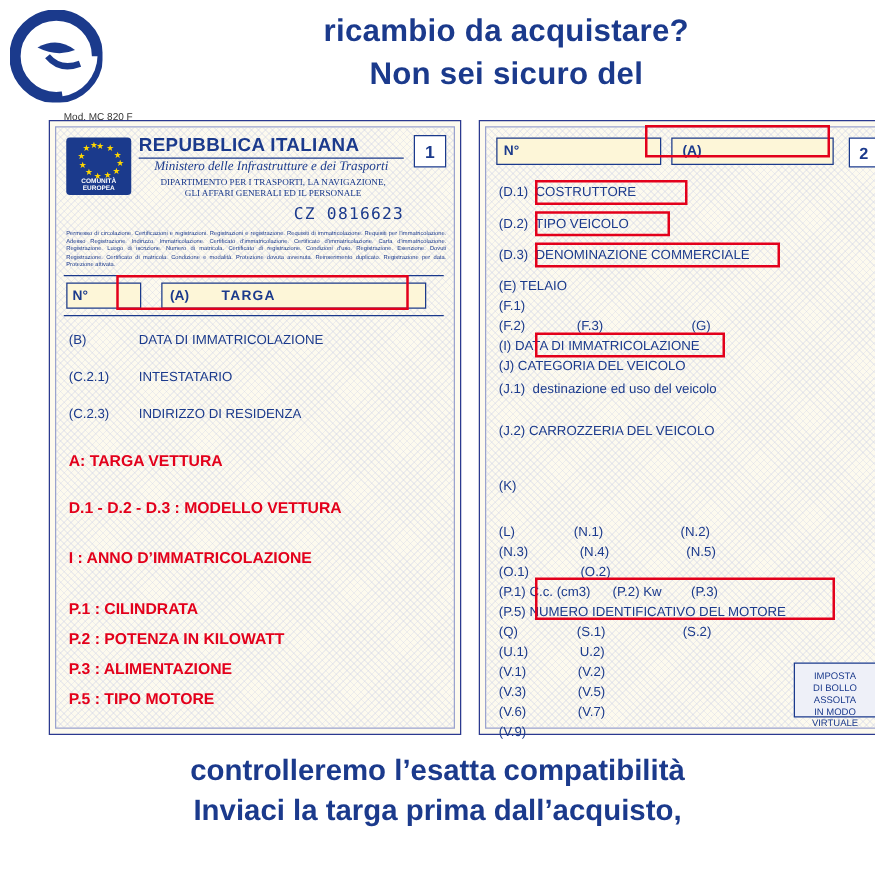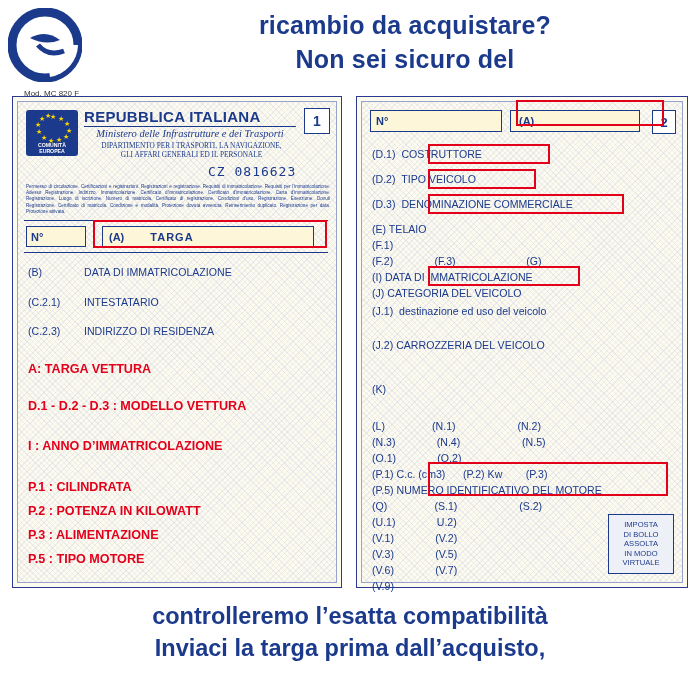--- a/index.html
+++ b/index.html
@@ -25,20 +25,21 @@
     font-size:25px;
     line-height:34px;
     letter-spacing:.2px;
   }
   
   .card{
     position:absolute;
     background:#fdfaee;
     border:1px solid #2b3990;
     box-sizing:border-box;
+    margin-left:27px;
   }
   .card-left{left:12px;top:96px;width:330px;height:492px;}
   .card-right{left:356px;top:96px;width:332px;height:492px;}
 
   .paper{
     position:absolute;left:4px;top:4px;right:4px;bottom:4px;
     background:
       repeating-linear-gradient(45deg, rgba(200,205,230,.30) 0 1px, rgba(255,255,255,0) 1px 4px),
       repeating-linear-gradient(-45deg, rgba(200,205,230,.30) 0 1px, rgba(255,255,255,0) 1px 4px),
       #fdfaee;
@@ -137,21 +138,21 @@
   }
   .rnumbox{
     position:absolute;right:6px;top:8px;width:22px;height:22px;
     border:1px solid #1b3a8c;color:#1b3a8c;font-weight:bold;font-size:13px;
     display:flex;align-items:center;justify-content:center;background:#fff;
   }
   .rrow{
     position:absolute;color:#1b3a8c;font-size:10.6px;white-space:pre;
   }
   .stamp{
-    position:absolute;right:8px;bottom:8px;width:66px;height:60px;
+    position:absolute;right:8px;bottom:8px;width:66px;height:44px;
     border:1px solid #1b3a8c;background:#eef0f8;
     color:#1b3a8c;font-size:7.6px;line-height:9.6px;text-align:center;
     padding-top:5px;box-sizing:border-box;
   }
   
   .rbox{
     position:absolute;border:2.4px solid #e3001b;box-sizing:border-box;
     pointer-events:none;
   }
   

